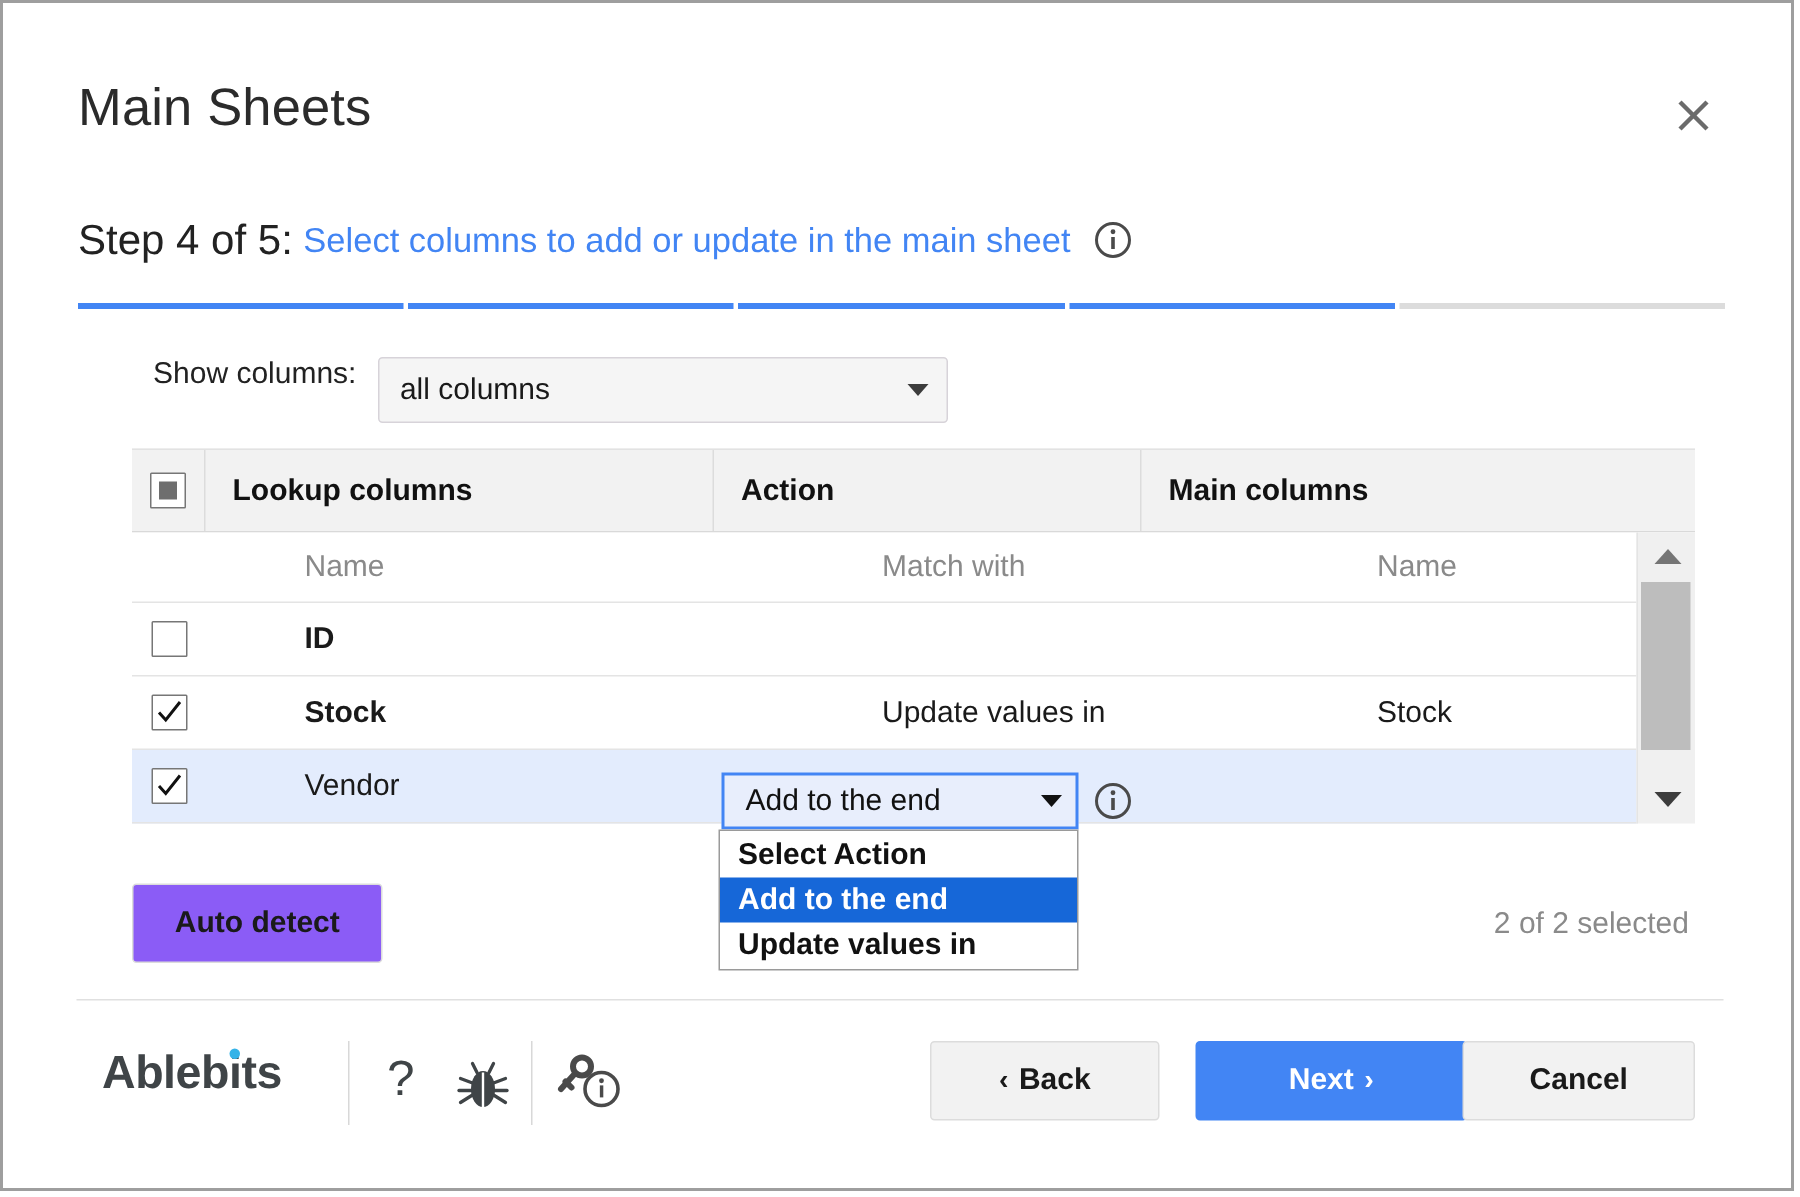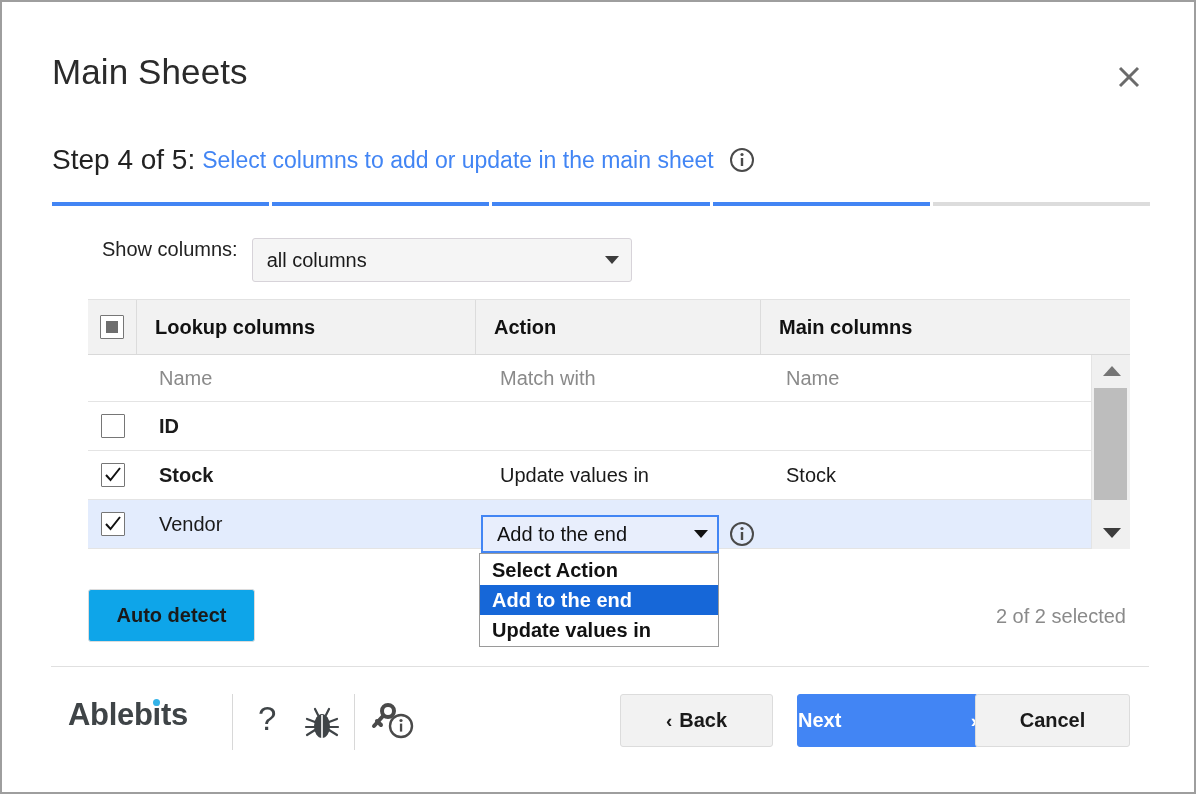--- a/index.html
+++ b/index.html
@@ -194,20 +194,21 @@
   .tbody {
     position: relative;
     background: #ffffff;
   }
   .trow {
     display: flex;
     height: 49px;
     align-items: center;
     border-bottom: 1px solid #e4e4e4;
     box-sizing: border-box;
+    gap: 44px;
   }
   .trow.subhead { height: 47px; }
   .trow.selected { background: #e3ecfd; }
   .c-check {
     width: 49px;
     display: flex;
     align-items: center;
     justify-content: center;
   }
   .c-name {
@@ -335,21 +336,21 @@
     color: #ffffff;
   }
 
   
   .auto-detect {
     position: absolute;
     left: 86px;
     top: 587px;
     width: 167px;
     height: 53px;
-    background: #0ea5e9;
+    background: #8b5cf6;
     border: 1px solid #dcdcdc;
     border-radius: 3px;
     font-size: 20px;
     font-weight: bold;
     color: #1a1a1a;
     display: flex;
     align-items: center;
     justify-content: center;
     cursor: pointer;
     box-sizing: border-box;
@@ -432,21 +433,21 @@
     justify-content: center;
     cursor: pointer;
     box-sizing: border-box;
   }
   .btn-back {
     left: 618px; top: 692px; width: 153px;
     background: #f2f2f2; border: 1px solid #dcdcdc; color: #1a1a1a;
   }
   .btn-next {
     left: 795px; top: 692px; width: 181px;
-    background: #4285f4; border: 1px solid #4285f4; color: #ffffff; justify-content: space-between;
+    background: #4285f4; border: 1px solid #4285f4; color: #ffffff;
   }
   .btn-cancel {
     left: 973px; top: 692px; width: 155px;
     background: #f2f2f2; border: 1px solid #dcdcdc; color: #1a1a1a;
   }
   .chev { font-size: 19px; font-weight: bold; }
   .chev.left { margin-right: 7px; }
   .chev.right { margin-left: 7px; }
 </style>
 </head>

